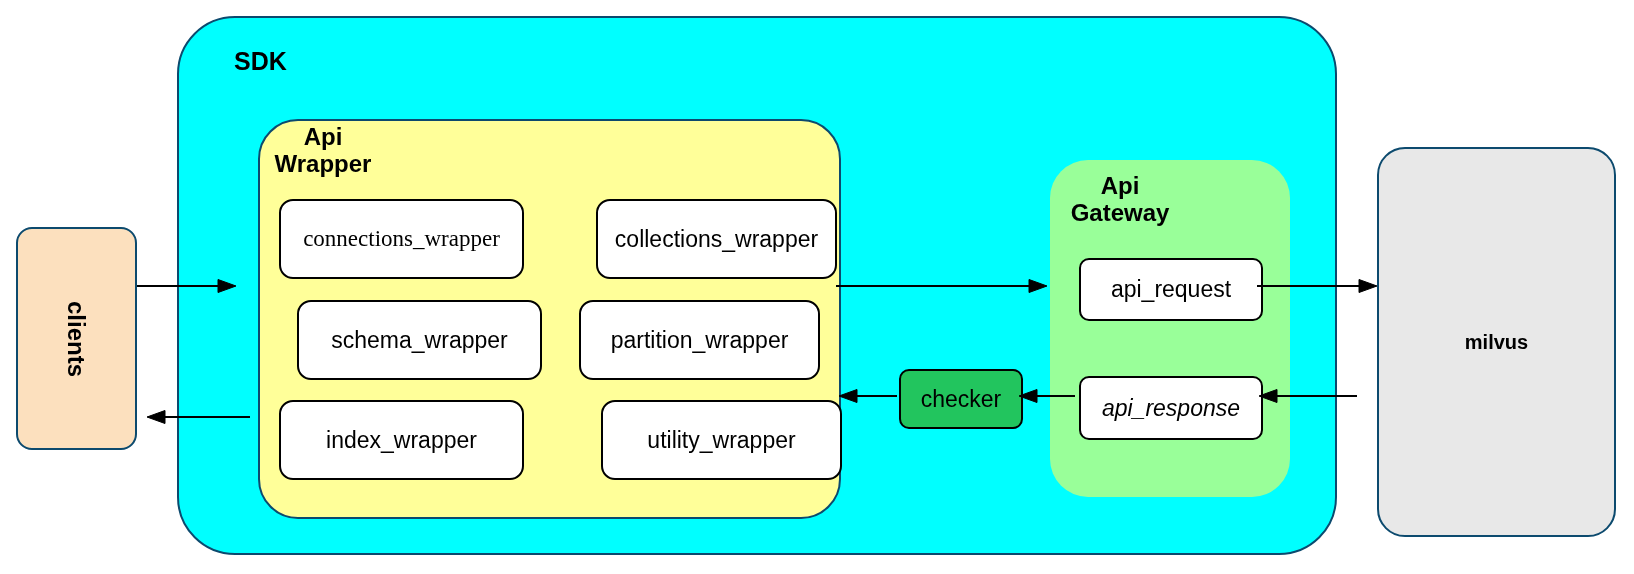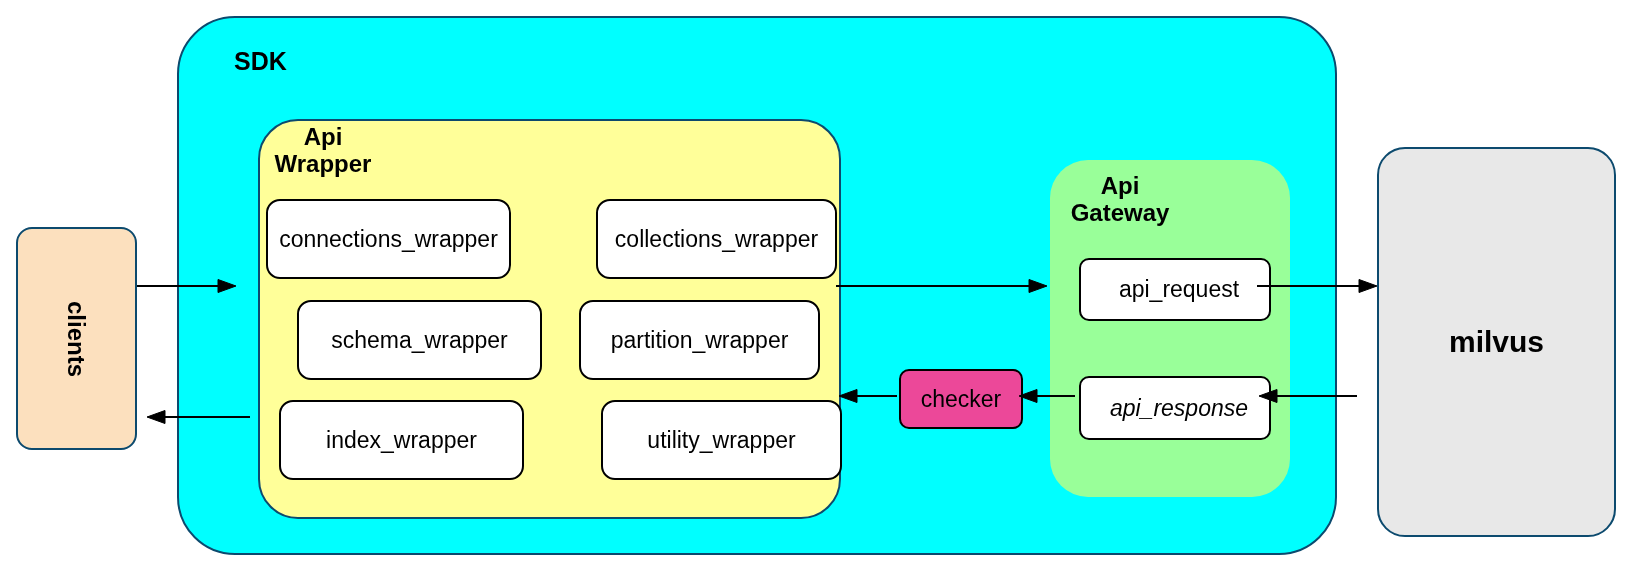--- a/index.html
+++ b/index.html
@@ -48,48 +48,47 @@
   }
   .module {
     position: absolute;
     background: #ffffff; border: 2px solid #000; border-radius: 14px;
     font-size: 23px;
   }
 
   
   .checker {
     position: absolute; left: 720px; top: 351px; width: 120px; height: 56px;
-    background: #ec4899; border: 2px solid #000; border-radius: 10px;
+    background: #22c55e; border: 2px solid #000; border-radius: 10px;
     font-size: 23px;
   }
 
   
   .api-gateway {
     position: absolute; left: 871px; top: 142px; width: 240px; height: 337px;
     background: #99FF99; border-radius: 38px;
   }
   .ag-label {
     position: absolute; left: 14px; top: 12px; width: 112px;
     text-align: center; font-weight: bold; font-size: 24px;
     line-height: 1.13; white-space: pre-line;
   }
   .endpoint {
     position: absolute; left: 29px; width: 180px;
     background: #ffffff; border: 2px solid #000; border-radius: 10px;
     font-size: 23px;
-    padding-left: 8px;
   }
   .endpoint.request  { top: 98px;  height: 59px; }
   .endpoint.response { top: 216px; height: 60px; font-style: italic; }
 
   
   .milvus {
     left: 1377px; top: 147px; width: 239px; height: 390px;
     background: #E8E8E8; border-radius: 28px;
-    font-weight: bold; font-size: 30px;
+    font-weight: bold; font-size: 20px;
   }
 
   
   .edges {
     position: absolute; left: 0; top: 0;
     pointer-events: none; z-index: 5;
   }
   .edges line { stroke: #000; stroke-width: 2; }
   .edges polygon { fill: #000; stroke: #000; }
 </style>
@@ -102,21 +101,21 @@
     <span class="vlabel">clients</span>
   </div>
 
   <div class="node bordered sdk">
     <span class="sdk-label">SDK</span>
 
     <div class="bordered api-wrapper">
       <span class="aw-label">Api
 Wrapper</span>
 
-      <div class="module flexc" style="left:6px;  top:78px;  width:241px; height:76px;">connections_wrapper</div>
+      <div class="module flexc" style="left:19px;  top:78px;  width:241px; height:76px;font-family:Liberation Serif, serif;">connections_wrapper</div>
       <div class="module flexc" style="left:336px; top:78px;  width:237px; height:76px;">collections_wrapper</div>
       <div class="module flexc" style="left:37px;  top:179px; width:241px; height:76px;">schema_wrapper</div>
       <div class="module flexc" style="left:19px;  top:279px; width:241px; height:76px;">index_wrapper</div>
       <div class="module flexc" style="left:319px; top:179px; width:237px; height:76px;">partition_wrapper</div>
       <div class="module flexc" style="left:319px; top:279px; width:237px; height:76px;margin-left:22px;">utility_wrapper</div>
     </div>
 
     <div class="checker flexc">checker</div>
 
     <div class="api-gateway">

